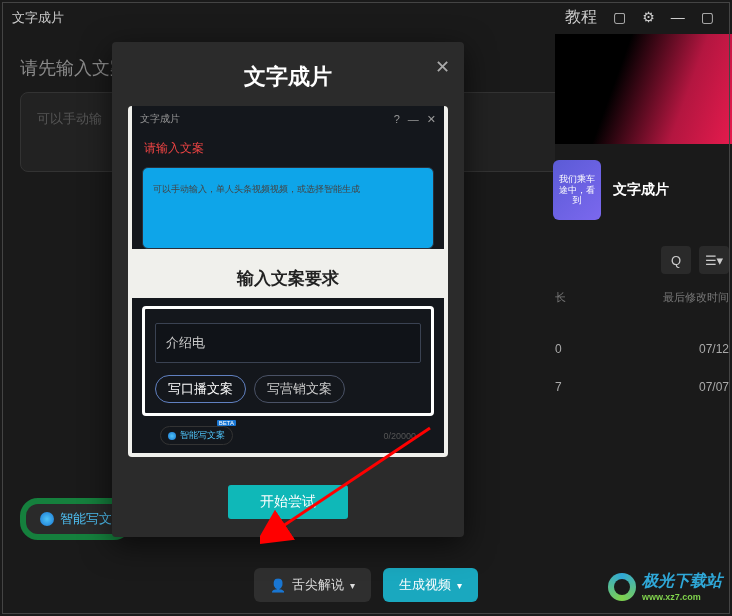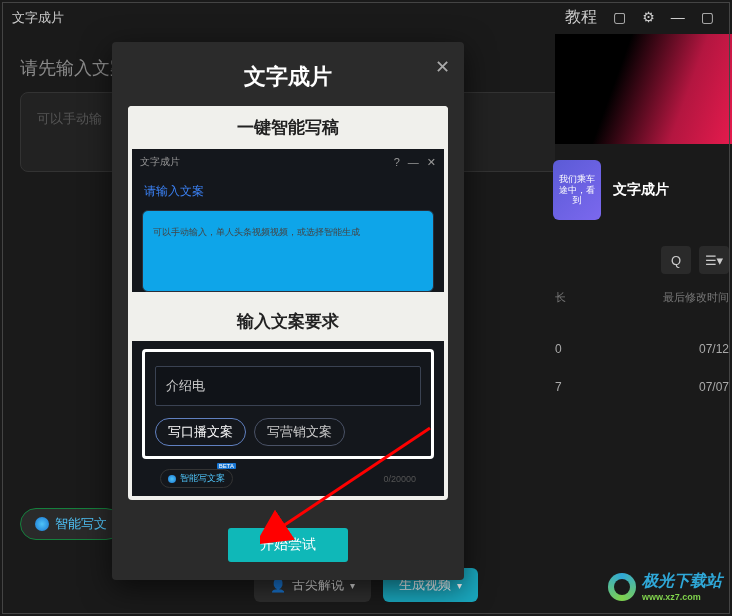--- a/index.html
+++ b/index.html
@@ -59,21 +59,21 @@
   right: 20px;
   display: flex;
   align-items: center;
   gap: 10px;
 }
 .smart-btn {
   display: flex;
   align-items: center;
   gap: 6px;
   background: #2a2a2a;
-  border: 1px solid #15803d;
+  border: 6px solid #15803d;
   border-radius: 18px;
   padding: 6px 14px;
   font-size: 13px;
   color: #4fc3f7;
   cursor: pointer;
   position: relative;
 }
 .smart-btn .dot {
   width: 14px;
   height: 14px;
@@ -311,21 +311,21 @@
 }
 .mini-titlebar .mini-controls {
   margin-left: auto;
   display: flex;
   gap: 8px;
   font-size: 11px;
 }
 .mini-prompt {
   padding: 8px 12px 6px;
   font-size: 12px;
-  color: #3b82f6;
+  color: #ef4444;
 }
 .mini-card {
   margin: 4px 10px 10px;
   background: #0ea5e9;
   border: 1px solid #2a2f3a;
   border-radius: 6px;
   padding: 10px;
 }
 .mini-ghost {
   font-size: 9px;
@@ -520,21 +520,20 @@
   </div>
 </div>
 
 <div class="modal-overlay">
   <div class="modal-header">
     <span class="modal-title">文字成片</span>
     <span class="modal-close">✕</span>
   </div>
   <div class="modal-body">
     <div class="preview">
-      <div class="section-title">一键智能写稿</div>
       <div class="dark-block">
         <div class="mini-titlebar">
           <span>文字成片</span>
           <div class="mini-controls">
             <span>?</span>
             <span>—</span>
             <span>✕</span>
           </div>
         </div>
         <div class="mini-prompt">请输入文案</div>

